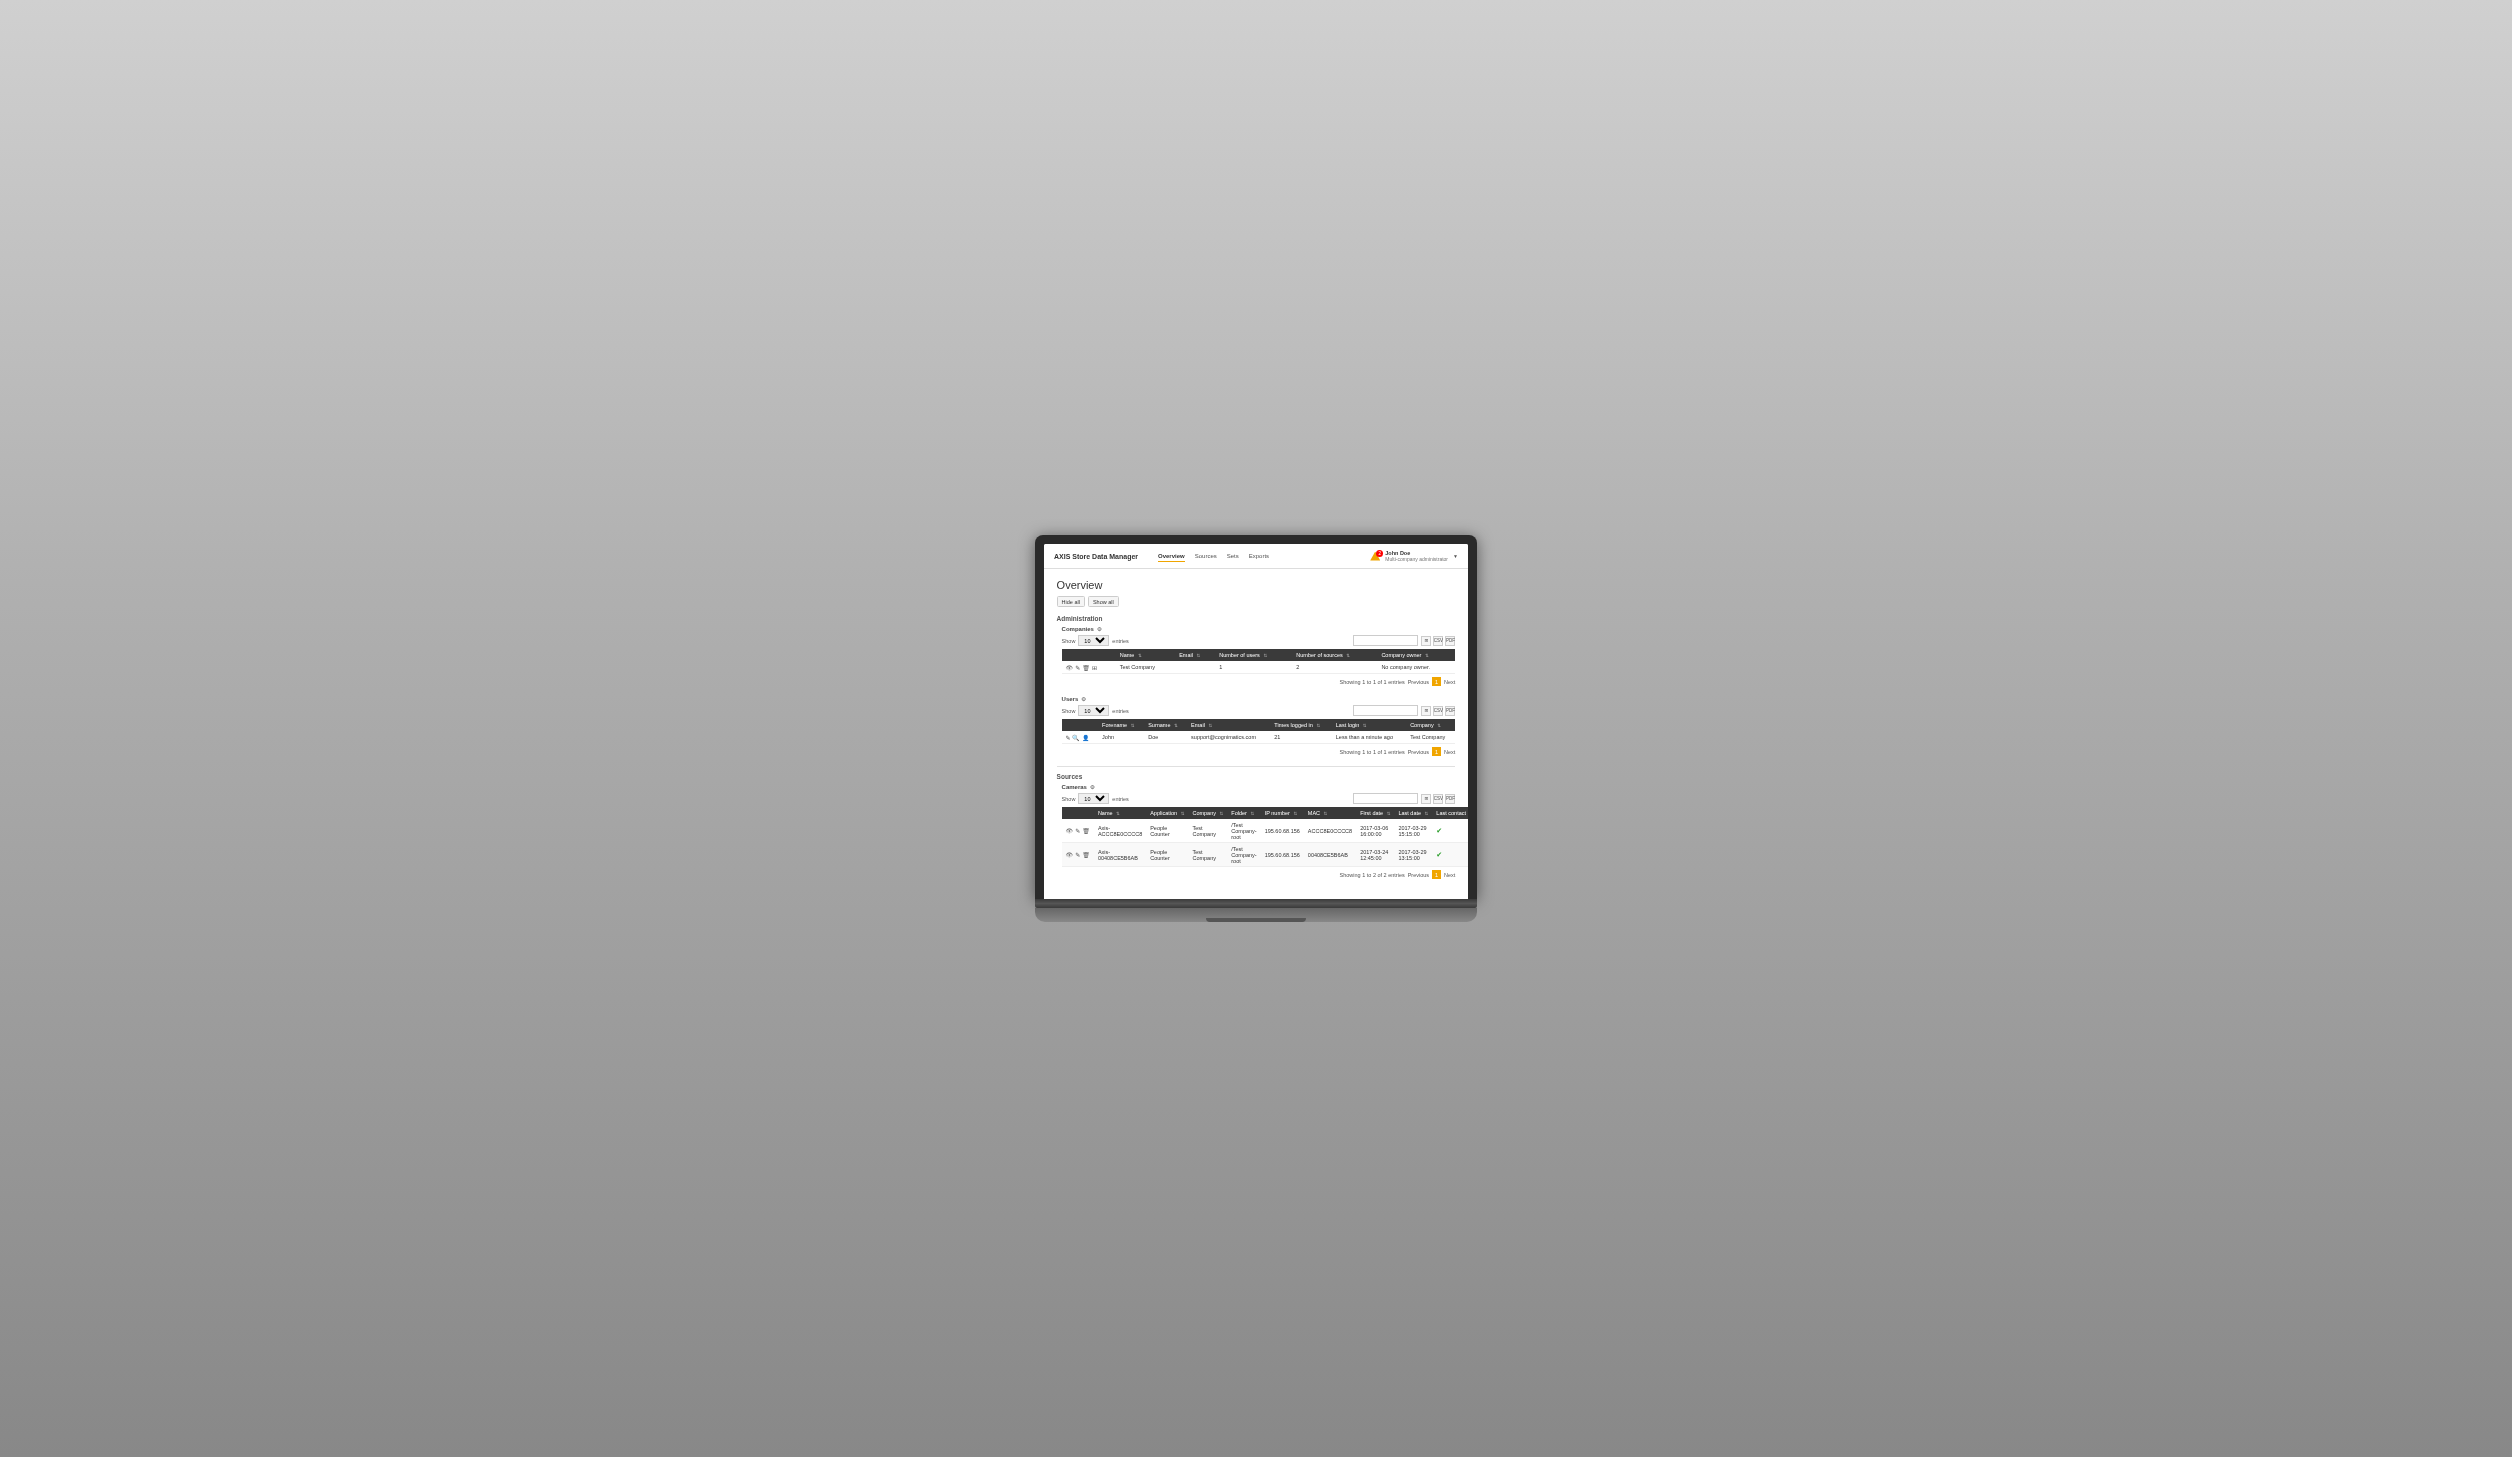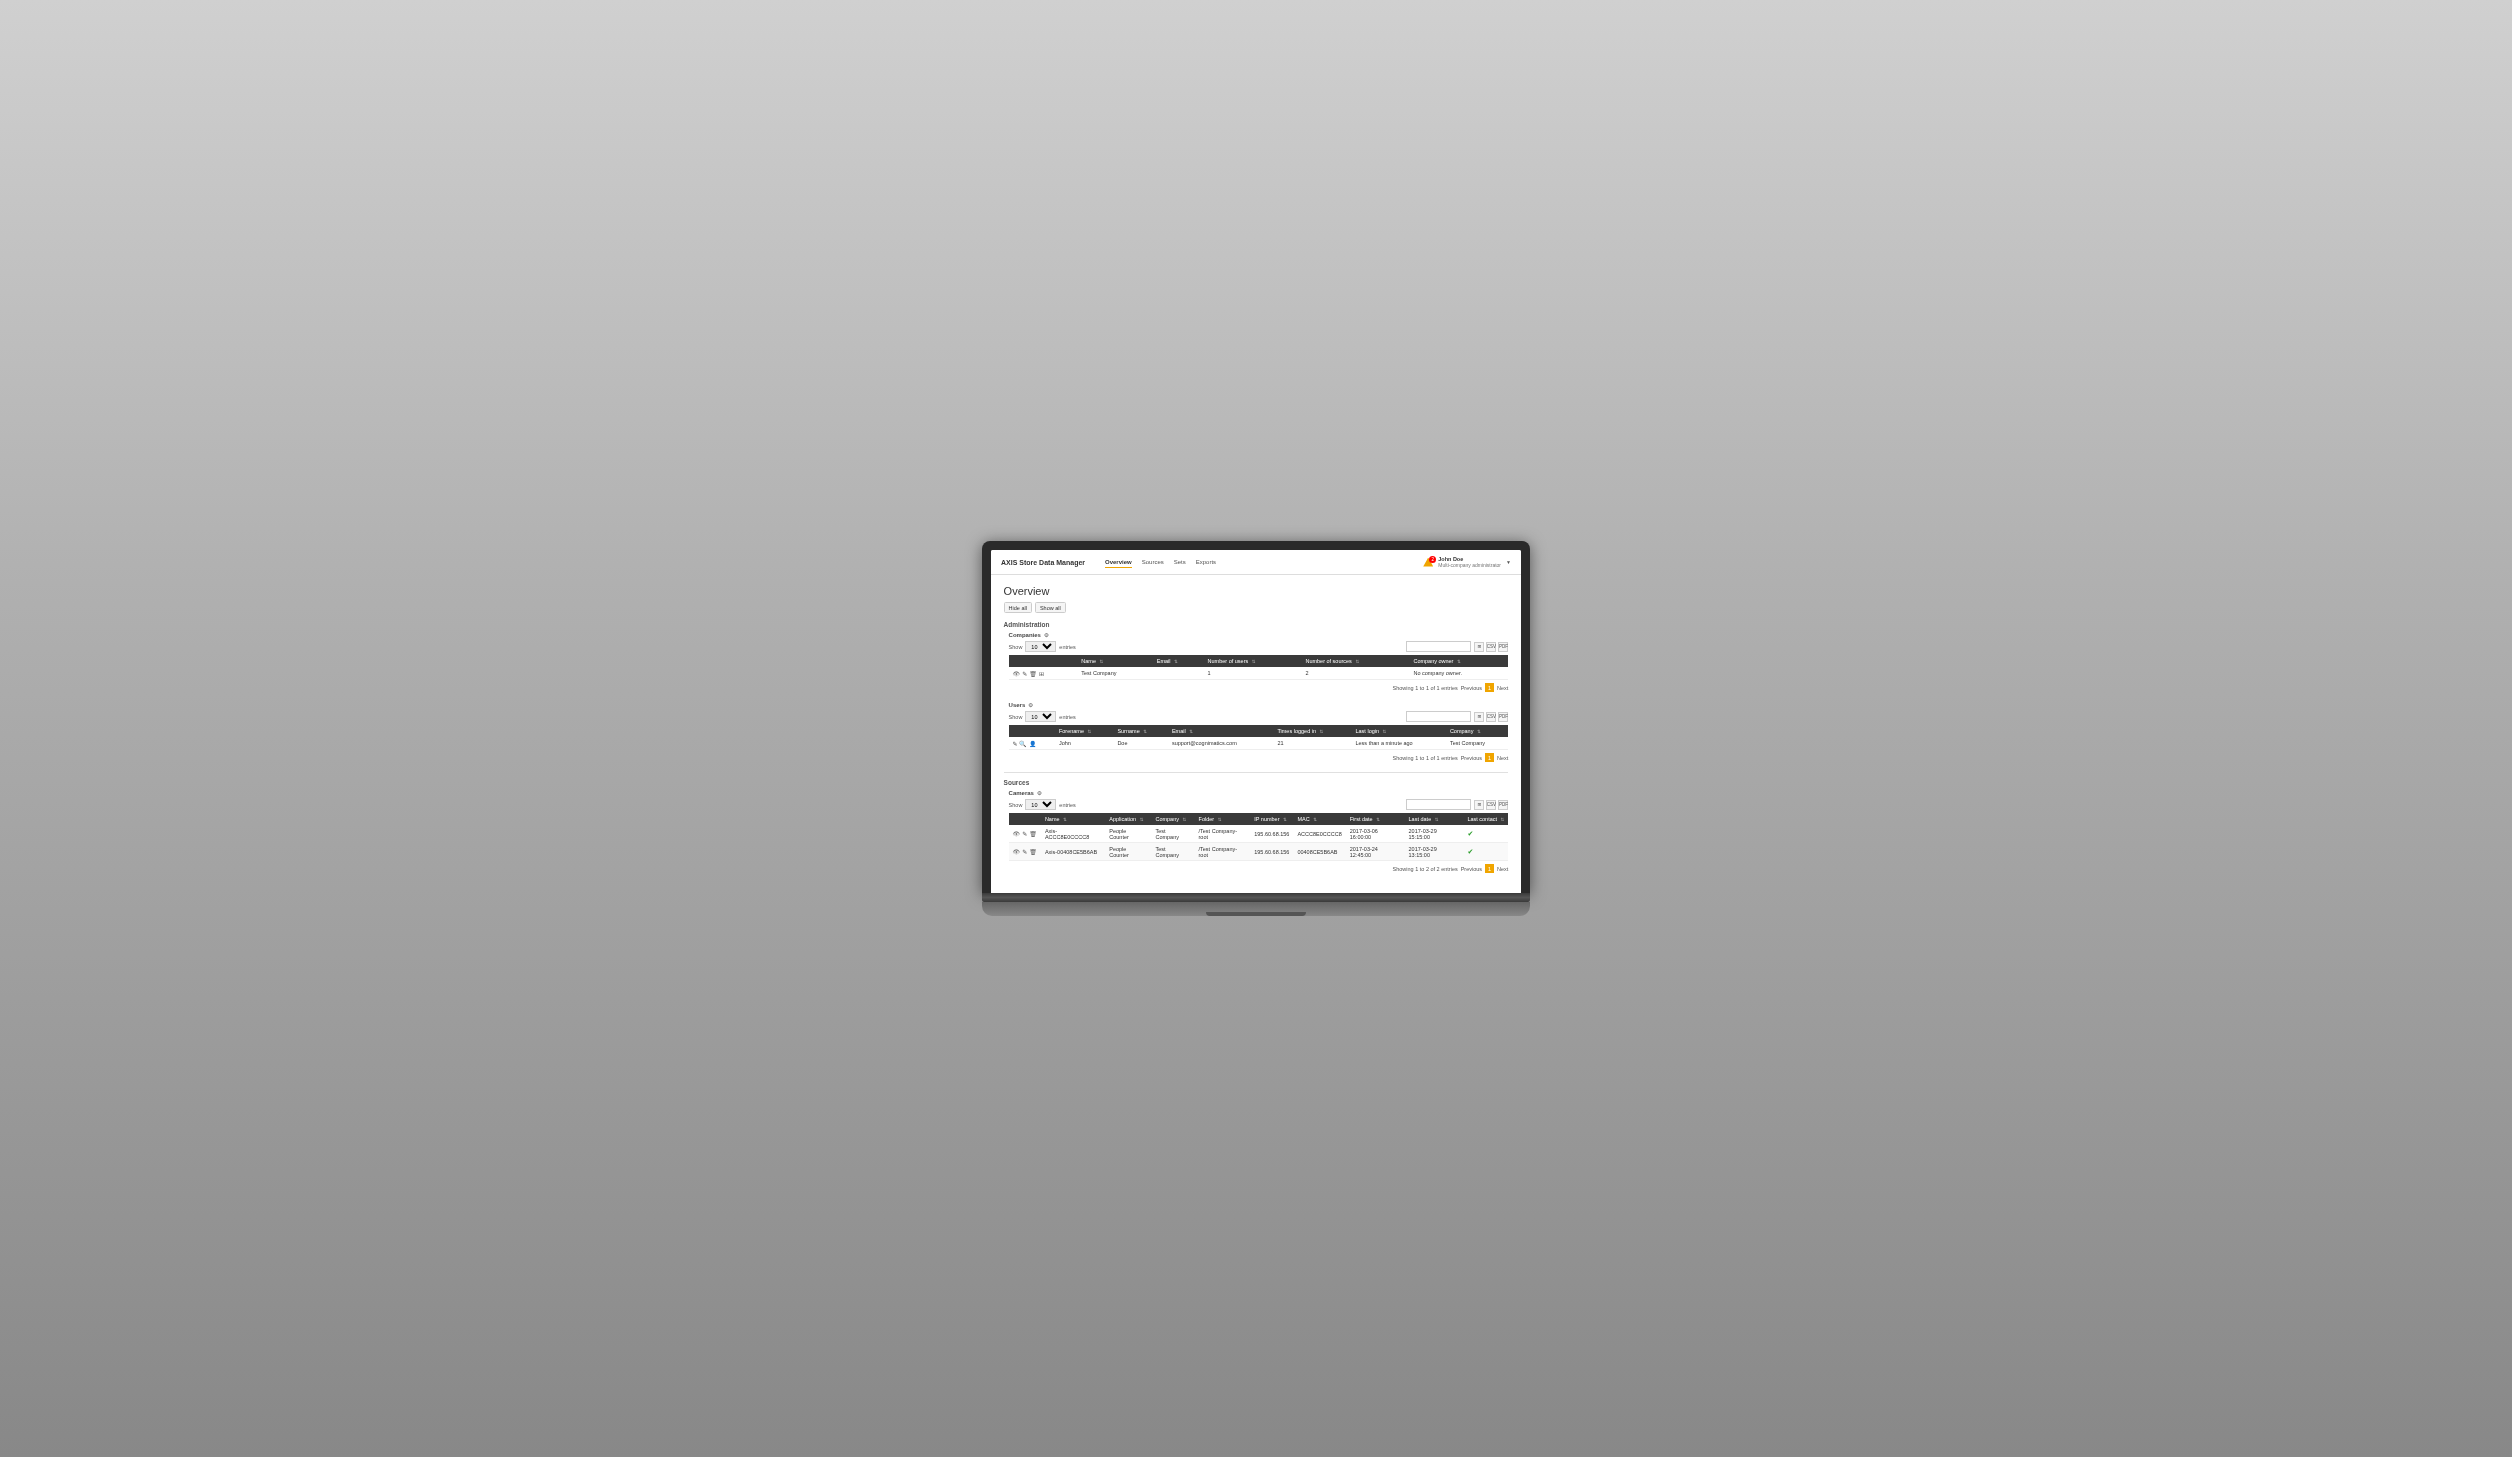--- a/index.html
+++ b/index.html
@@ -8,21 +8,21 @@
       min-height: 100vh;
       display: flex;
       align-items: center;
       justify-content: center;
       font-family: Arial, Helvetica, sans-serif;
       padding: 20px 10px;
     }
 
     .laptop-outer {
       position: relative;
-      width: 548px;
+      width: 442px;
     }
 
     .laptop-screen-bezel {
       background: #2a2a2a;
       border-radius: 8px 8px 0 0;
       padding: 9px 9px 0 9px;
       box-shadow: 0 2px 15px rgba(0,0,0,0.5);
     }
 
     .laptop-screen {

